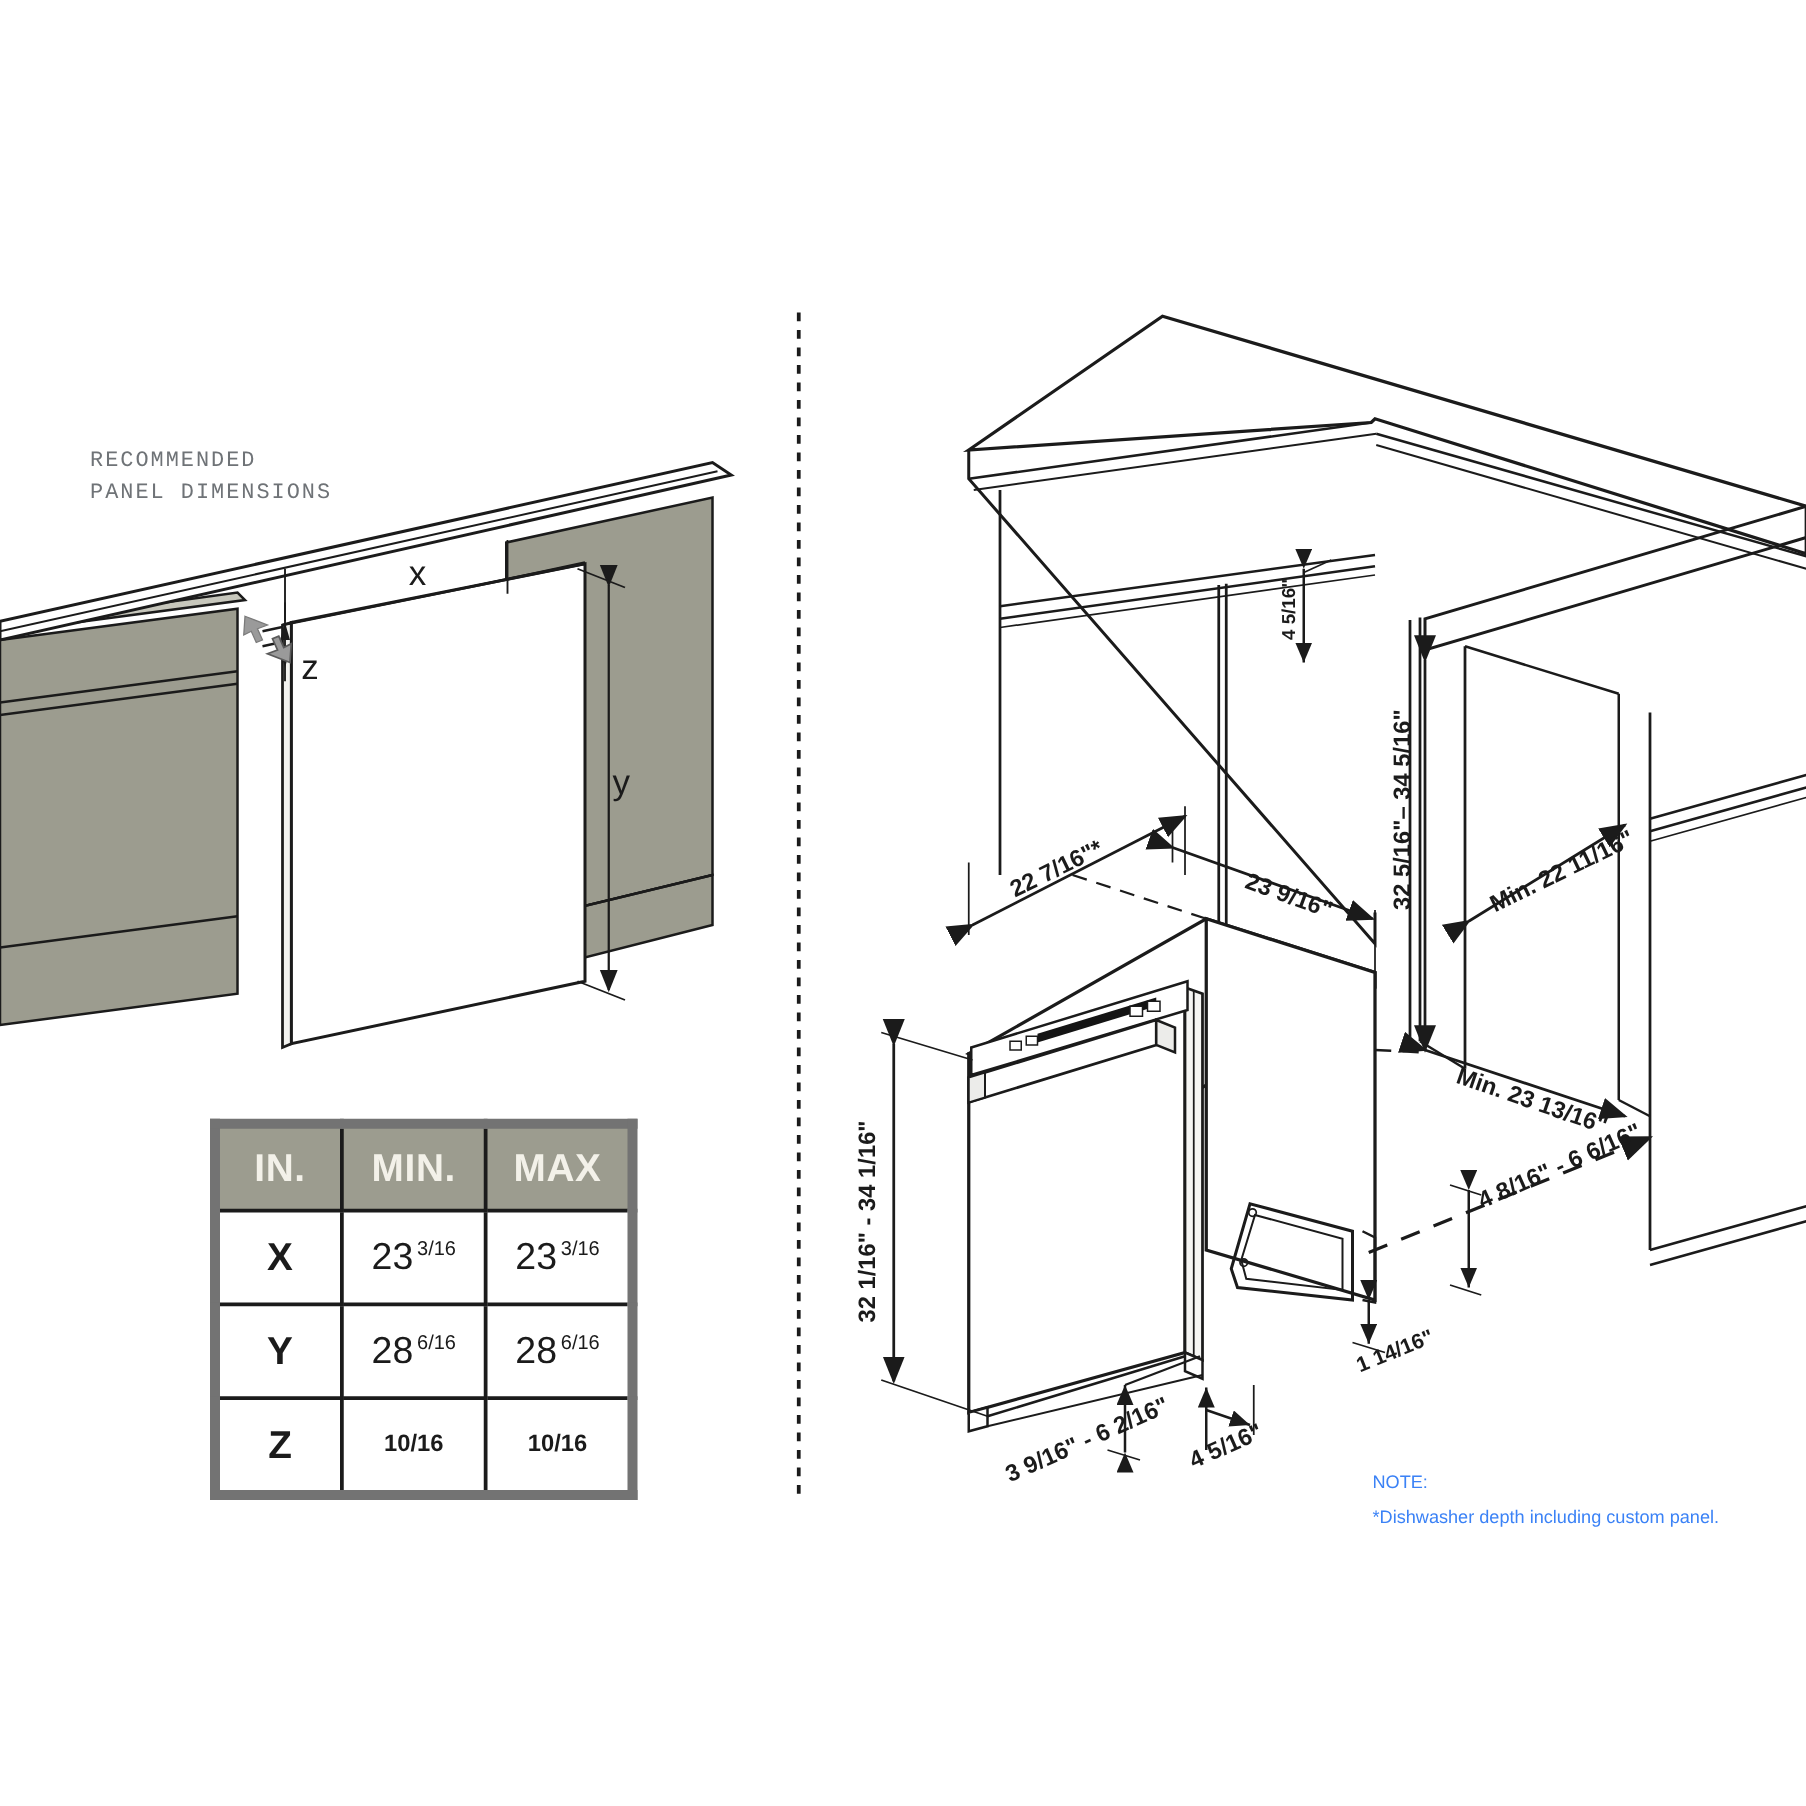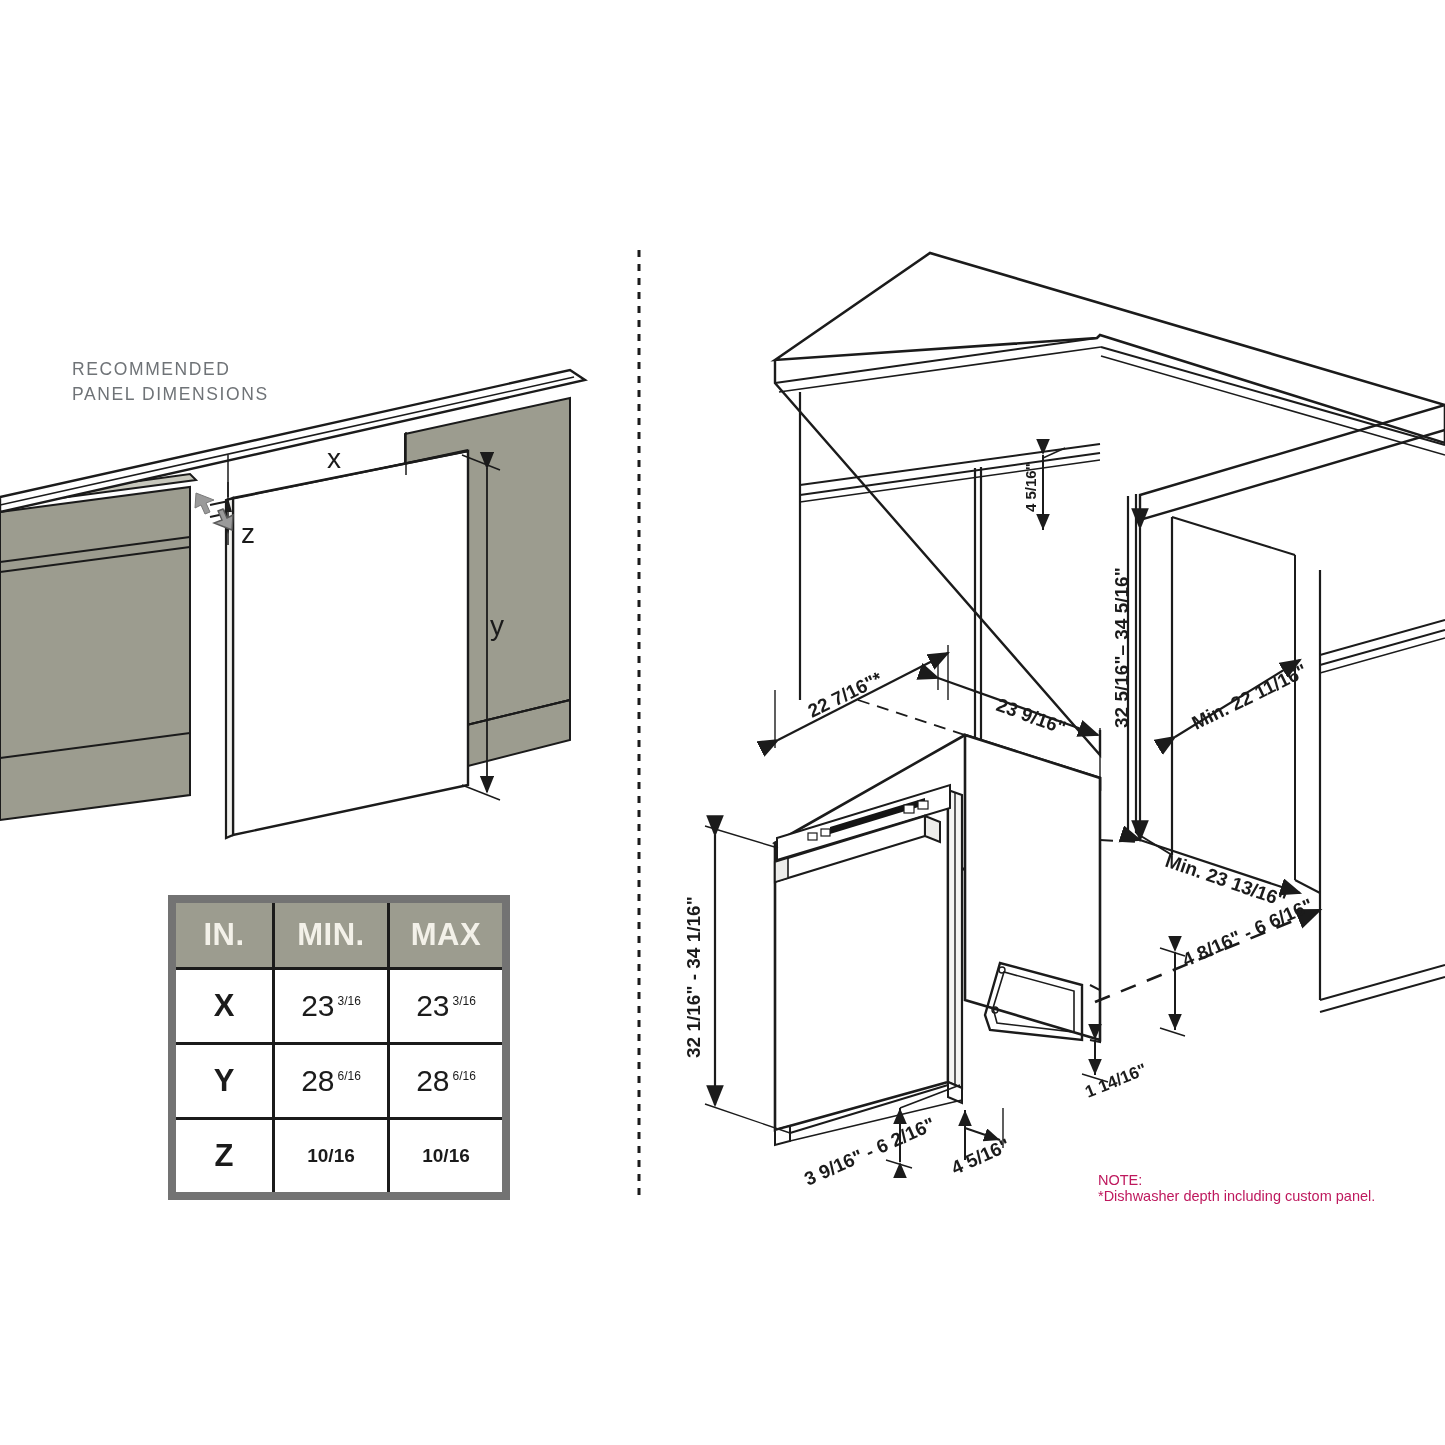--- a/index.html
+++ b/index.html
@@ -3,49 +3,49 @@
 <meta charset="utf-8">
 <style>
   html,body{margin:0;padding:0;background:#ffffff;}
   body{width:1445px;height:1445px;position:relative;overflow:hidden;
        font-family:"Liberation Sans",sans-serif;}
   #stage{position:absolute;left:0;top:0;width:1445px;height:1445px;}
   svg{position:absolute;left:0;top:0;width:1445px;height:1445px;}
 
   .heading{
     position:absolute;left:72px;top:357px;
-    font-family:Liberation Sans, sans-serif;
+    font-family:Liberation Mono, monospace;
     font-size:17.5px;letter-spacing:1.6px;line-height:25px;
     color:#6f7377;white-space:pre-line;
   }
   .note{
     position:absolute;left:1098px;top:1172px;
     font-family:"Liberation Sans",sans-serif;
-    font-size:14.5px;line-height:16px;color:#be185d;white-space:pre-line;
+    font-size:14.5px;line-height:28px;color:#3b82f6;white-space:pre-line;
   }
   
   table.spec{
     position:absolute;left:168px;top:895px;border-collapse:collapse;
     border:8px solid #737373;
   }
   table.spec td,table.spec th{
     border:3px solid #1b1b1b;
     text-align:center;vertical-align:middle;
     font-family:"Liberation Sans",sans-serif;
   }
   table.spec thead th{
     background:#9c9c8f;color:#f3f1e9;
     font-size:31px;font-weight:bold;letter-spacing:.5px;
     height:62px;
   }
   table.spec tbody td{background:#ffffff;color:#1b1b1b;}
   td.key{width:94px;height:70px;font-size:31px;font-weight:bold;}
   td.val{width:110px;height:70px;font-size:30px;font-weight:normal;white-space:nowrap;}
   td.val.small{font-size:19px;font-weight:bold;}
-  td.val sup{font-size:12px;font-weight:normal;vertical-align:super;margin-left:3px;}
+  td.val sup{font-size:16px;font-weight:normal;vertical-align:super;margin-left:3px;}
   th.c1{width:94px}th.c2{width:110px}th.c3{width:110px}
 </style>
 </head>
 <body>
 
 <div id="stage">
 
   <svg viewBox="0 0 1445 1445" xmlns="http://www.w3.org/2000/svg">
 
     <defs>

